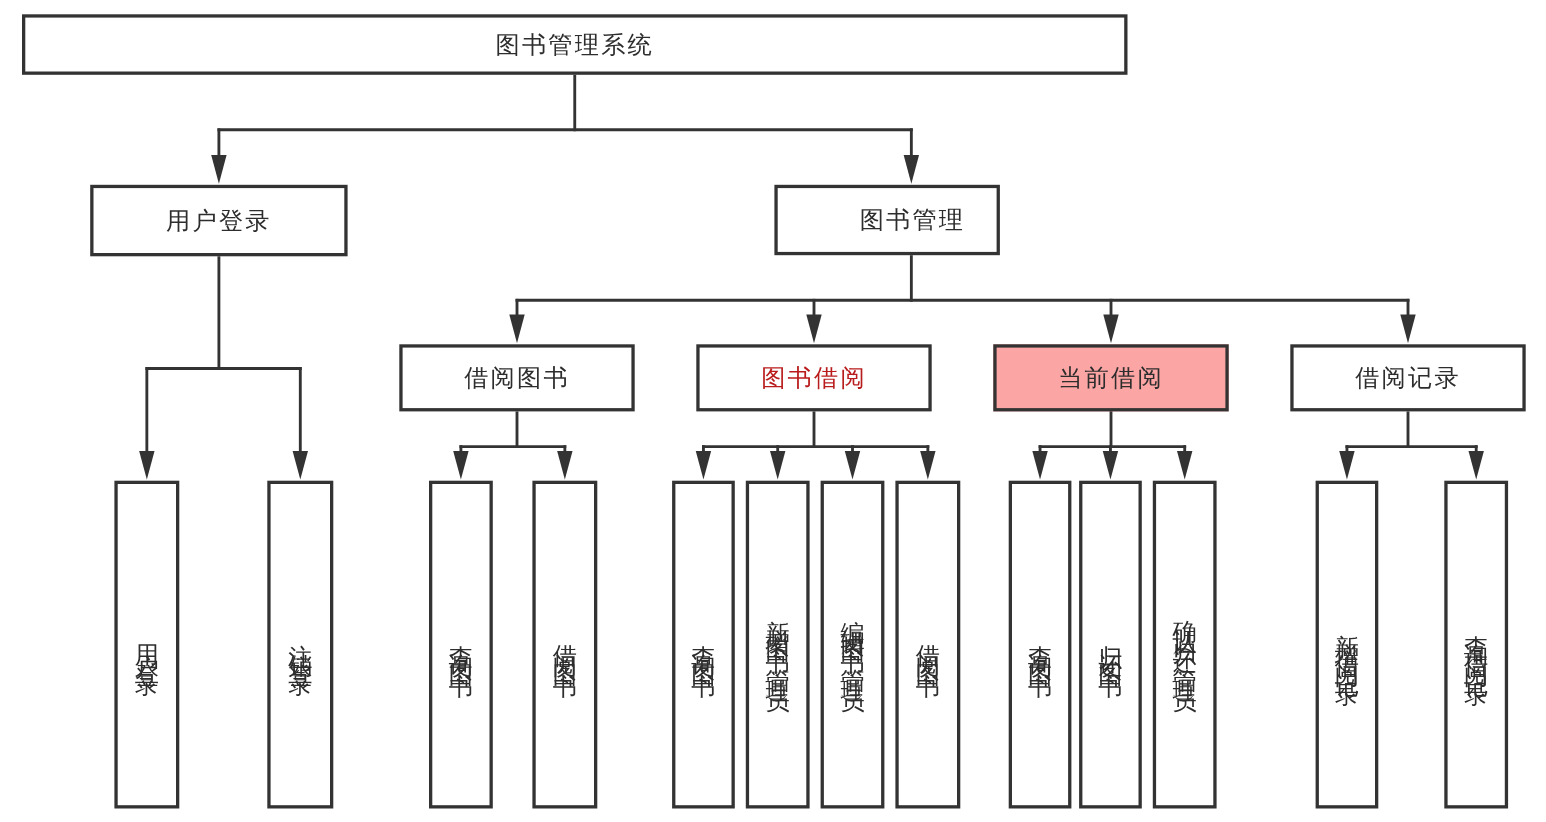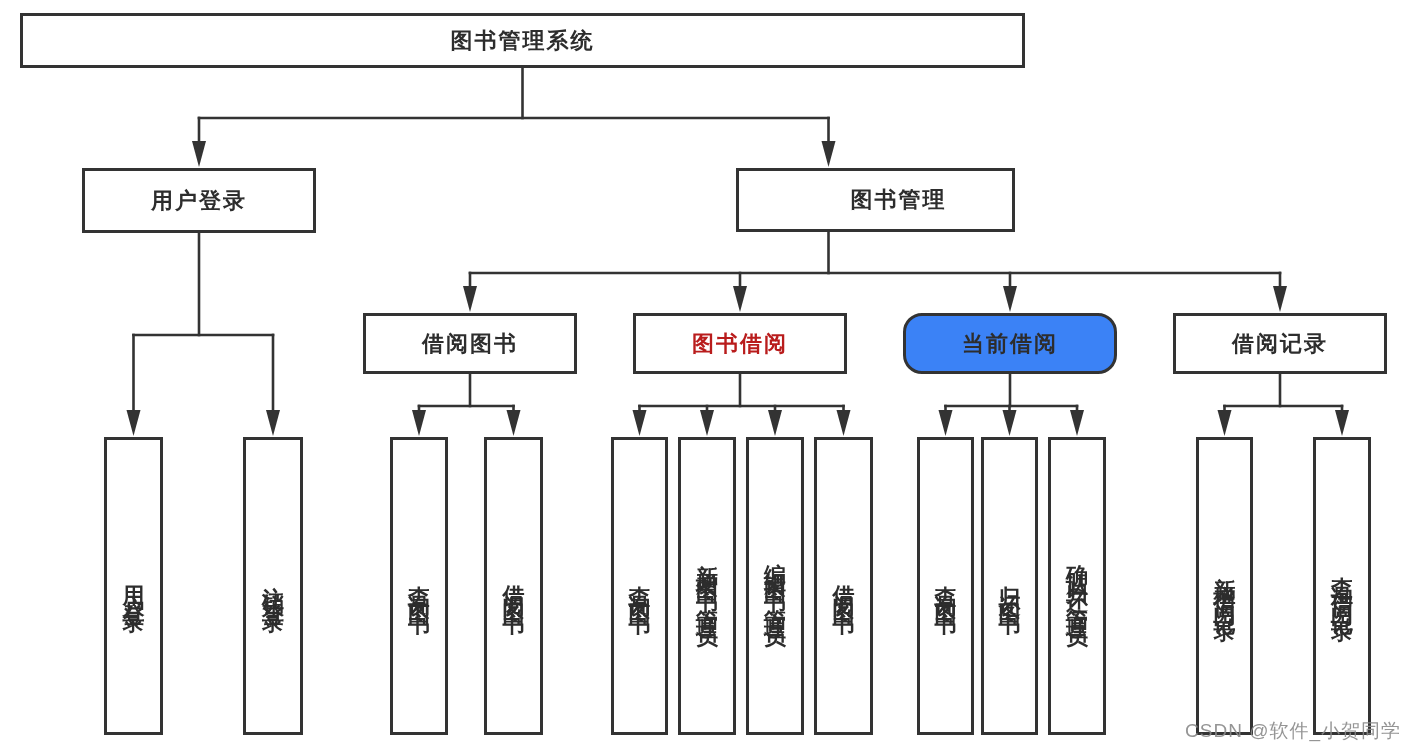--- a/index.html
+++ b/index.html
@@ -17,21 +17,20 @@
     border:3px solid #333333;
     box-sizing:border-box;
     display:flex;align-items:center;justify-content:center;
     color:#2d2d2d;
   }
   .node .lbl{
     font-size:22px;
     letter-spacing:2px;
     white-space:nowrap;
     text-align:left;
-    font-weight:bold;
   }
   .node.v .lbl{
     writing-mode:vertical-rl;
     text-orientation:mixed;
     letter-spacing:9px;
     line-height:1;
     font-size:22px;
   }
   .watermark{
     position:absolute;z-index:3;
@@ -107,21 +106,21 @@
       </div>
       <div class="node" style="left: 82px; top: 168px; width: 234px; height: 65px; border-color: rgb(51, 51, 51); background: rgb(255, 255, 255);">
         <span class="lbl" style="color: rgb(45, 45, 45);">用户登录</span>
       </div>
       <div class="node v" style="left: 104px; top: 437px; width: 59px; height: 298px; border-color: rgb(51, 51, 51); background: rgb(255, 255, 255);">
         <span class="lbl" style="color: rgb(45, 45, 45);">用户登录</span>
       </div>
       <div class="node v" style="left: 243px; top: 437px; width: 60px; height: 298px; border-color: rgb(51, 51, 51); background: rgb(255, 255, 255);">
         <span class="lbl" style="color: rgb(45, 45, 45);">注销登录</span>
       </div>
-      <div class="node" style="left: 736px; top: 168px; width: 279px; height: 64px; border-color: rgb(51, 51, 51); background: rgb(255, 255, 255); padding-left: 46px;">
+      <div class="node" style="left: 704px; top: 168px; width: 205px; height: 64px; border-color: rgb(51, 51, 51); background: rgb(255, 255, 255); padding-left: 46px;">
         <span class="lbl" style="color: rgb(45, 45, 45);">图书管理</span>
       </div>
       <div class="node" style="left: 363px; top: 313px; width: 214px; height: 61px; border-color: rgb(51, 51, 51); background: rgb(255, 255, 255);">
         <span class="lbl" style="color: rgb(45, 45, 45);">借阅图书</span>
       </div>
       <div class="node v" style="left: 390px; top: 437px; width: 58px; height: 298px; border-color: rgb(51, 51, 51); background: rgb(255, 255, 255);">
         <span class="lbl" style="color: rgb(45, 45, 45);">查询图书</span>
       </div>
       <div class="node v" style="left: 484px; top: 437px; width: 59px; height: 298px; border-color: rgb(51, 51, 51); background: rgb(255, 255, 255);">
         <span class="lbl" style="color: rgb(45, 45, 45);">借阅图书</span>
@@ -134,21 +133,21 @@
       </div>
       <div class="node v" style="left: 678px; top: 437px; width: 58px; height: 298px; border-color: rgb(51, 51, 51); background: rgb(255, 255, 255);">
         <span class="lbl" style="color: rgb(45, 45, 45);">新增图书（管理员）</span>
       </div>
       <div class="node v" style="left: 746px; top: 437px; width: 58px; height: 298px; border-color: rgb(51, 51, 51); background: rgb(255, 255, 255);">
         <span class="lbl" style="color: rgb(45, 45, 45);">编辑图书（管理员）</span>
       </div>
       <div class="node v" style="left: 814px; top: 437px; width: 59px; height: 298px; border-color: rgb(51, 51, 51); background: rgb(255, 255, 255);">
         <span class="lbl" style="color: rgb(45, 45, 45);">借阅图书</span>
       </div>
-      <div class="node" style="left: 903px; top: 313px; width: 214px; height: 61px; border-color: rgb(51, 51, 51); background: #3b82f6; border-radius: 19px;">
+      <div class="node" style="left: 903px; top: 313px; width: 214px; height: 61px; border-color: rgb(51, 51, 51); background: #fca5a5;">
         <span class="lbl" style="color: rgb(45, 45, 45);">当前借阅</span>
       </div>
       <div class="node v" style="left: 917px; top: 437px; width: 57px; height: 298px; border-color: rgb(51, 51, 51); background: rgb(255, 255, 255);">
         <span class="lbl" style="color: rgb(45, 45, 45);">查询图书</span>
       </div>
       <div class="node v" style="left: 981px; top: 437px; width: 57px; height: 298px; border-color: rgb(51, 51, 51); background: rgb(255, 255, 255);">
         <span class="lbl" style="color: rgb(45, 45, 45);">归还图书</span>
       </div>
       <div class="node v" style="left: 1048px; top: 437px; width: 58px; height: 298px; border-color: rgb(51, 51, 51); background: rgb(255, 255, 255);">
         <span class="lbl" style="color: rgb(45, 45, 45);">确认归还（管理员）</span>
@@ -156,14 +155,13 @@
       <div class="node" style="left: 1173px; top: 313px; width: 214px; height: 61px; border-color: rgb(51, 51, 51); background: rgb(255, 255, 255);">
         <span class="lbl" style="color: rgb(45, 45, 45);">借阅记录</span>
       </div>
       <div class="node v" style="left: 1196px; top: 437px; width: 57px; height: 298px; border-color: rgb(51, 51, 51); background: rgb(255, 255, 255);">
         <span class="lbl" style="color: rgb(45, 45, 45);">新增借阅记录</span>
       </div>
       <div class="node v" style="left: 1313px; top: 437px; width: 58px; height: 298px; border-color: rgb(51, 51, 51); background: rgb(255, 255, 255);">
         <span class="lbl" style="color: rgb(45, 45, 45);">查询借阅记录</span>
       </div>
     </div>
-  <div class="watermark">CSDN @软件_小贺同学</div>
 </div>
 
 </body></html>

